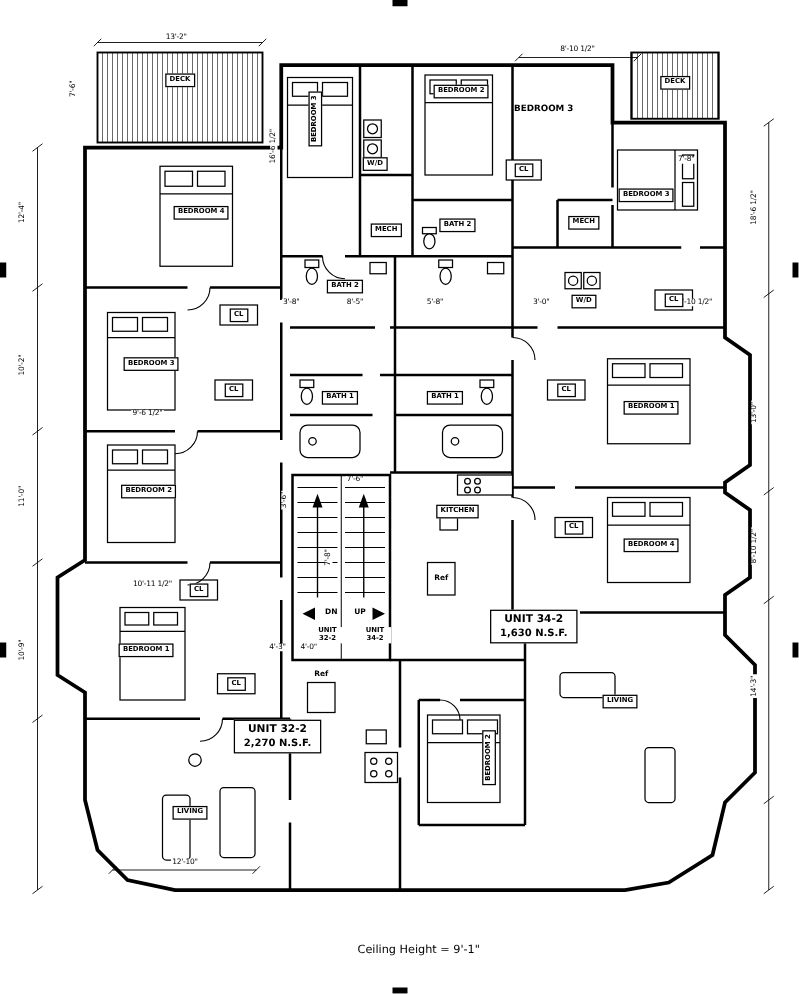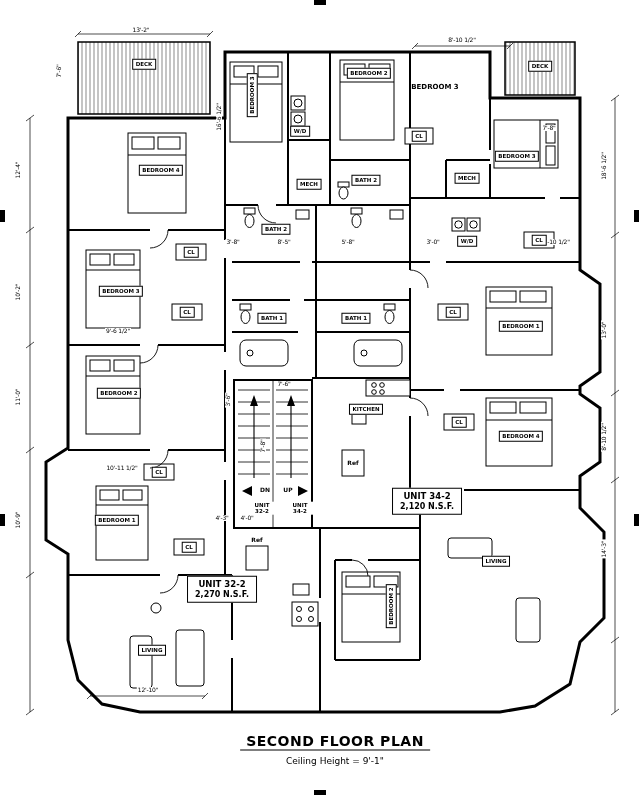--- a/index.html
+++ b/index.html
@@ -354,19 +354,18 @@
   <div class="lbl tiny" style="left:288px;top:490px">UP</div>
   <div class="lbl unitlbl" style="left:262px;top:508px">UNIT 32-2</div>
   <div class="lbl unitlbl" style="left:300px;top:508px">UNIT 34-2</div>
 
   <div class="lbl tag" style="left:222px;top:589px">
     <div class="nm">UNIT 32-2</div>
     <div class="ar">2,270 N.S.F.</div>
   </div>
   <div class="lbl tag" style="left:427px;top:501px">
     <div class="nm">UNIT 34-2</div>
-    <div class="ar">2,120 N.S.F.</div>
+    <div class="ar">1,630 N.S.F.</div>
   </div>
 
-  <div class="lbl title-main" style="left:335px;top:742px">SECOND FLOOR PLAN</div>
   <div class="lbl title-sub" style="left:335px;top:761px">Ceiling Height = 9'-1"</div>
 
 </div>
 
 </body></html>

